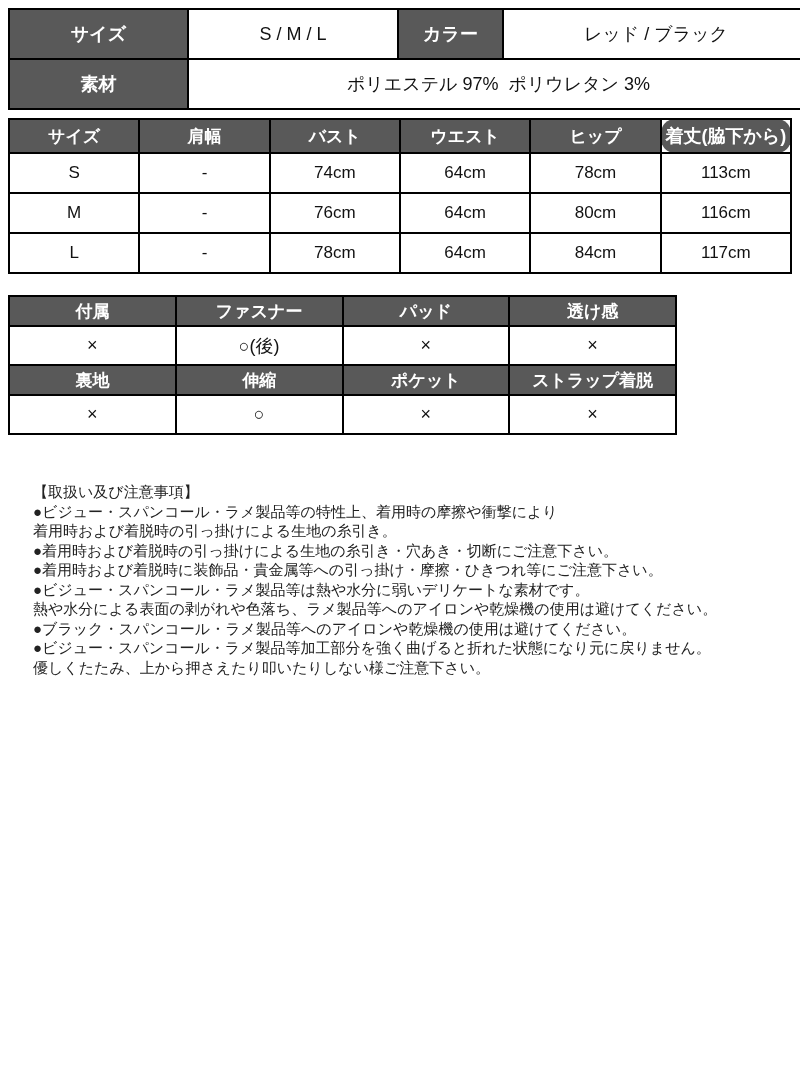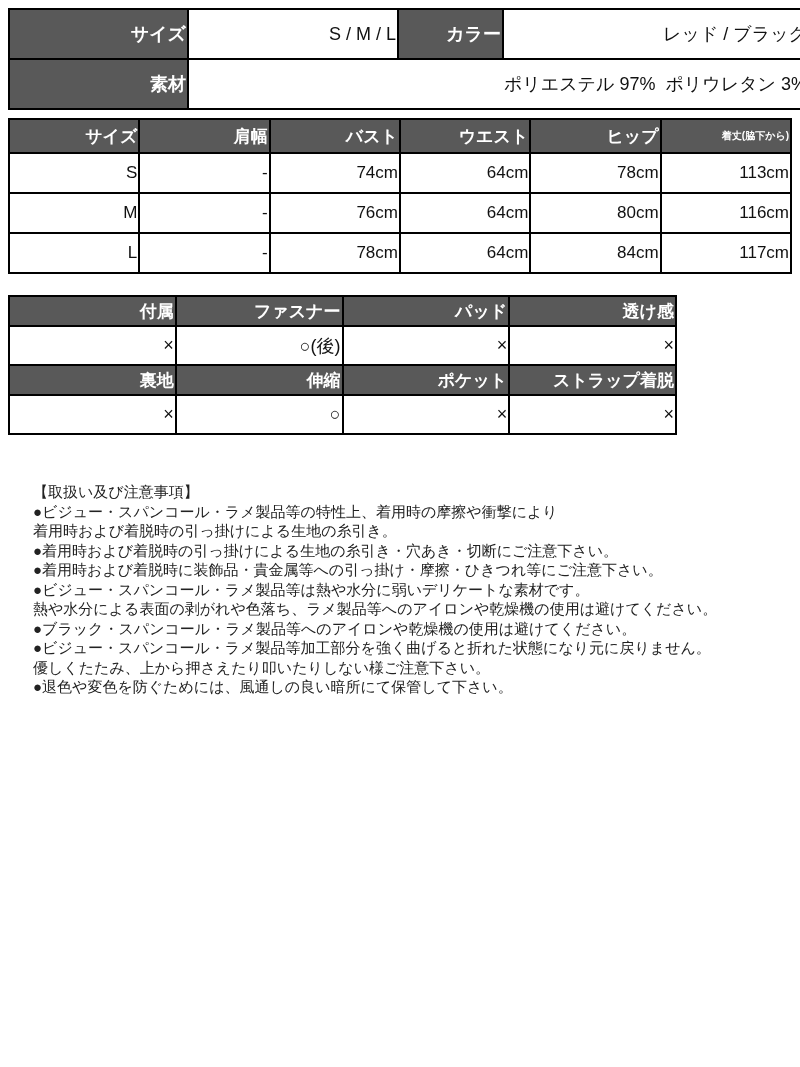--- a/index.html
+++ b/index.html
@@ -4,40 +4,40 @@
 <style>
   html,body{margin:0;padding:0;}
   body{
     width:800px;height:1067px;background:#ffffff;
     font-family:"Liberation Sans",sans-serif;
     color:#1a1a1a;
   }
   .sheet{position:relative;width:800px;height:1067px;overflow:hidden;}
 
   table{border-collapse:collapse;table-layout:fixed;}
-  td,th{border:2px solid #000;text-align:right;vertical-align:middle;overflow:hidden;}
+  td,th{border:2px solid #000;text-align:center;vertical-align:middle;overflow:hidden;}
   th{background:#595959;color:#ffffff;font-weight:bold;}
 
   
   .spec{position:absolute;left:8px;top:8px;width:784px;}
   .spec tr{height:50px;}
   .spec th{font-size:18px;}
   .spec td{font-size:18px;color:#111;}
   .spec .c1{width:175px;}
   .spec .c2{width:206px;margin-left:44px;}
   .spec .c3{width:101px;}
   .spec .c4{width:302px;}
   .prewrap{white-space:pre-wrap;}
 
   
   .meas{position:absolute;left:8px;top:118px;width:784px;}
   .meas thead tr{height:34px;}
   .meas tbody tr{height:40px;}
   .meas th{font-size:17px;}
-  .meas th.small{font-size:10px;}
+  .meas th.small{font-size:18px;border-radius:14px;}
   .meas td{font-size:17px;color:#111;}
 
   
   .feat{position:absolute;left:8px;top:295px;width:669px;}
   .feat tr.hrow{height:30px;}
   .feat tr.vrow{height:39px;}
   .feat th{font-size:17px;}
   .feat td{font-size:18px;color:#111;}
 
   
@@ -139,16 +139,15 @@
     <div>【取扱い及び注意事項】</div>
     <div>●ビジュー・スパンコール・ラメ製品等の特性上、着用時の摩擦や衝撃により</div>
     <div>着用時および着脱時の引っ掛けによる生地の糸引き。</div>
     <div>●着用時および着脱時の引っ掛けによる生地の糸引き・穴あき・切断にご注意下さい。</div>
     <div>●着用時および着脱時に装飾品・貴金属等への引っ掛け・摩擦・ひきつれ等にご注意下さい。</div>
     <div>●ビジュー・スパンコール・ラメ製品等は熱や水分に弱いデリケートな素材です。</div>
     <div>熱や水分による表面の剥がれや色落ち、ラメ製品等へのアイロンや乾燥機の使用は避けてください。</div>
     <div>●ブラック・スパンコール・ラメ製品等へのアイロンや乾燥機の使用は避けてください。</div>
     <div>●ビジュー・スパンコール・ラメ製品等加工部分を強く曲げると折れた状態になり元に戻りません。</div>
     <div>優しくたたみ、上から押さえたり叩いたりしない様ご注意下さい。</div>
-    <div>●退色や変色を防ぐためには、風通しの良い暗所にて保管して下さい。</div>
   </div>
 
 </div>
 
 </body></html>

